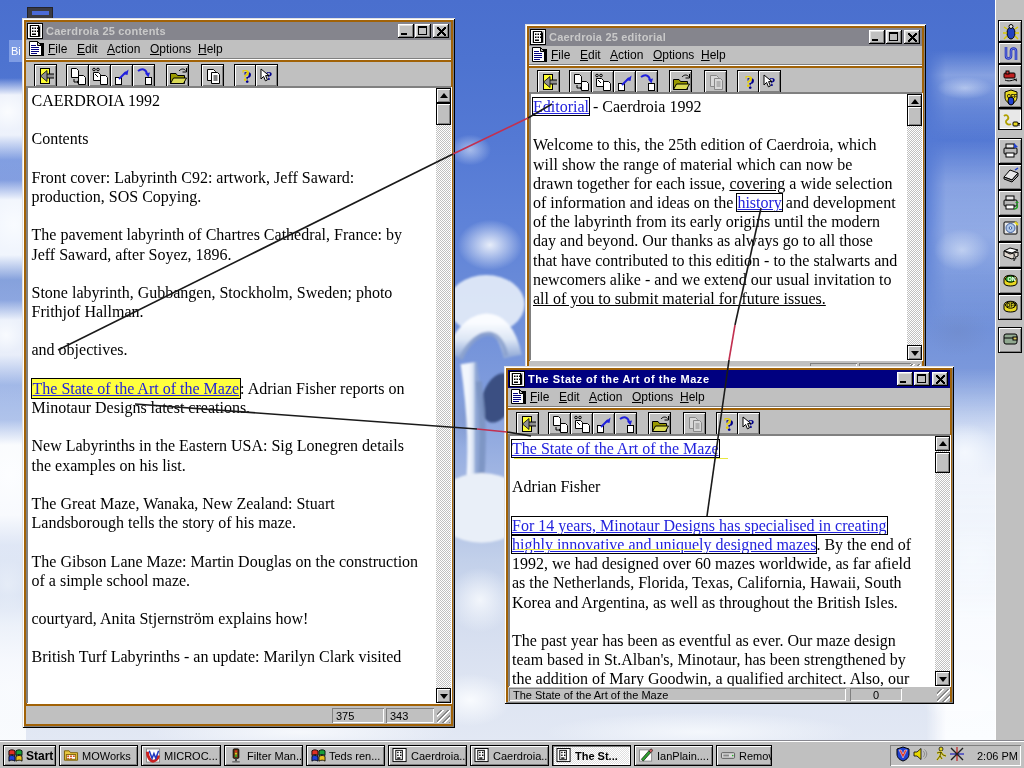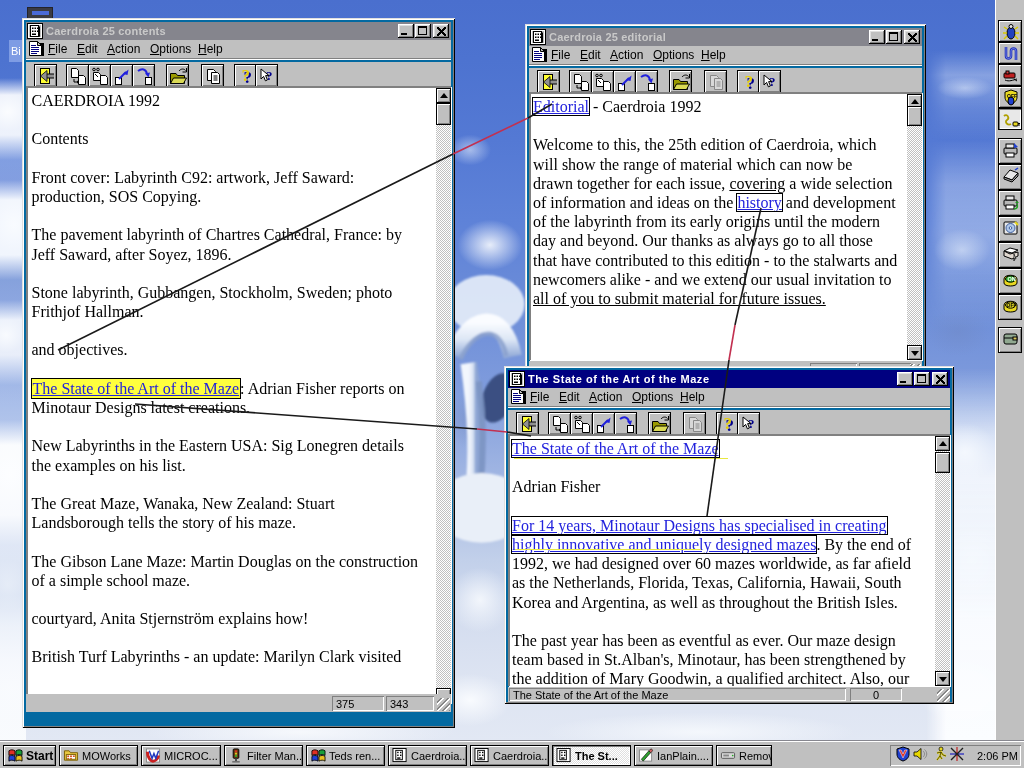--- a/index.html
+++ b/index.html
@@ -56,21 +56,21 @@
 #tube { position:absolute; left:435px; top:255px; width:110px; height:330px; }
 
 .xbarH { position:absolute; left:847px; top:336px; width:52px; height:8px; background:#2d2d90; border-radius:4px; transform:rotate(8deg); }
 .xbarD { position:absolute; left:869px; top:321px; width:10px; height:46px; background:#2e2e95; border-radius:5px; transform:rotate(-33deg); }
 
 #dicon { position:absolute; left:27px; top:7px; width:26px; height:12px; background:#3a3a42; border:1px solid #23232a; }
 #dicon i { position:absolute; left:4px; top:3px; width:17px; height:4px; background:#4a6ad8; display:block; }
 #dlabel { position:absolute; left:9px; top:40px; width:14px; height:22px; background:#7e9ce4; color:#fff; font-size:11px; padding-left:2px; line-height:22px; }
 
 
-.win { position:absolute; background:#0369a1;
+.win { position:absolute; background:#a16207;
   box-shadow: inset 1px 1px 0 #dfdfdf, inset -1px -1px 0 #000, inset 2px 2px 0 #fff, inset -2px -2px 0 #808080; padding-left: 24px; }
 .tbar { position:absolute; left:4px; right:4px; top:4px; height:18px; background:#85858d; display:flex; align-items:center; }
 .tbar.act { background:#000080; }
 .tbar .ttl { color:#c9c9c9; font-weight:bold; font-size:11px; margin-left:3px; letter-spacing:.2px; }
 .tbar.act .ttl { color:#fff; letter-spacing:.55px; }
 .ticon { width:16px; height:16px; margin-left:1px; flex:0 0 auto; }
 .wbtns { position:absolute; right:2px; top:2px; display:flex; }
 .wb { width:16px; height:14px; background:#c0c0c0;
   box-shadow: inset -1px -1px 0 #000, inset 1px 1px 0 #fff, inset -2px -2px 0 #808080, inset 2px 2px 0 #dfdfdf; position:relative; margin-left:0px; }
 .wb.mx { margin-left:1px; } .wb.cl { margin-left:2px; }
@@ -416,21 +416,21 @@
     <div class="sbar">
         <div class="sb up">
           <i></i>
         </div>
         <div class="sthumb" style="top:15px; height:22px;"></div>
         <div class="sb dn">
           <i></i>
         </div>
       </div>
   </div>
-  <div class="status" style="bottom:16px;height:18px">
+  <div class="status" style="bottom:4px;height:18px">
     <div class="spane" style="left:306px; width:52px;">375</div>
     <div class="spane" style="left:360px; width:48px;">343</div>
     <div class="grip"></div>
   </div>
 </div>
 
 <div class="win" id="w2" style="left:525px; top:24px; width:401px; height:356px;">
   <div class="tbar">
       <svg class="ticon" viewBox="0 0 16 16" width="16" height="16">
         <rect x="0.5" y="0.5" width="15" height="15" fill="#c0c0c0" stroke="#000"></rect>

